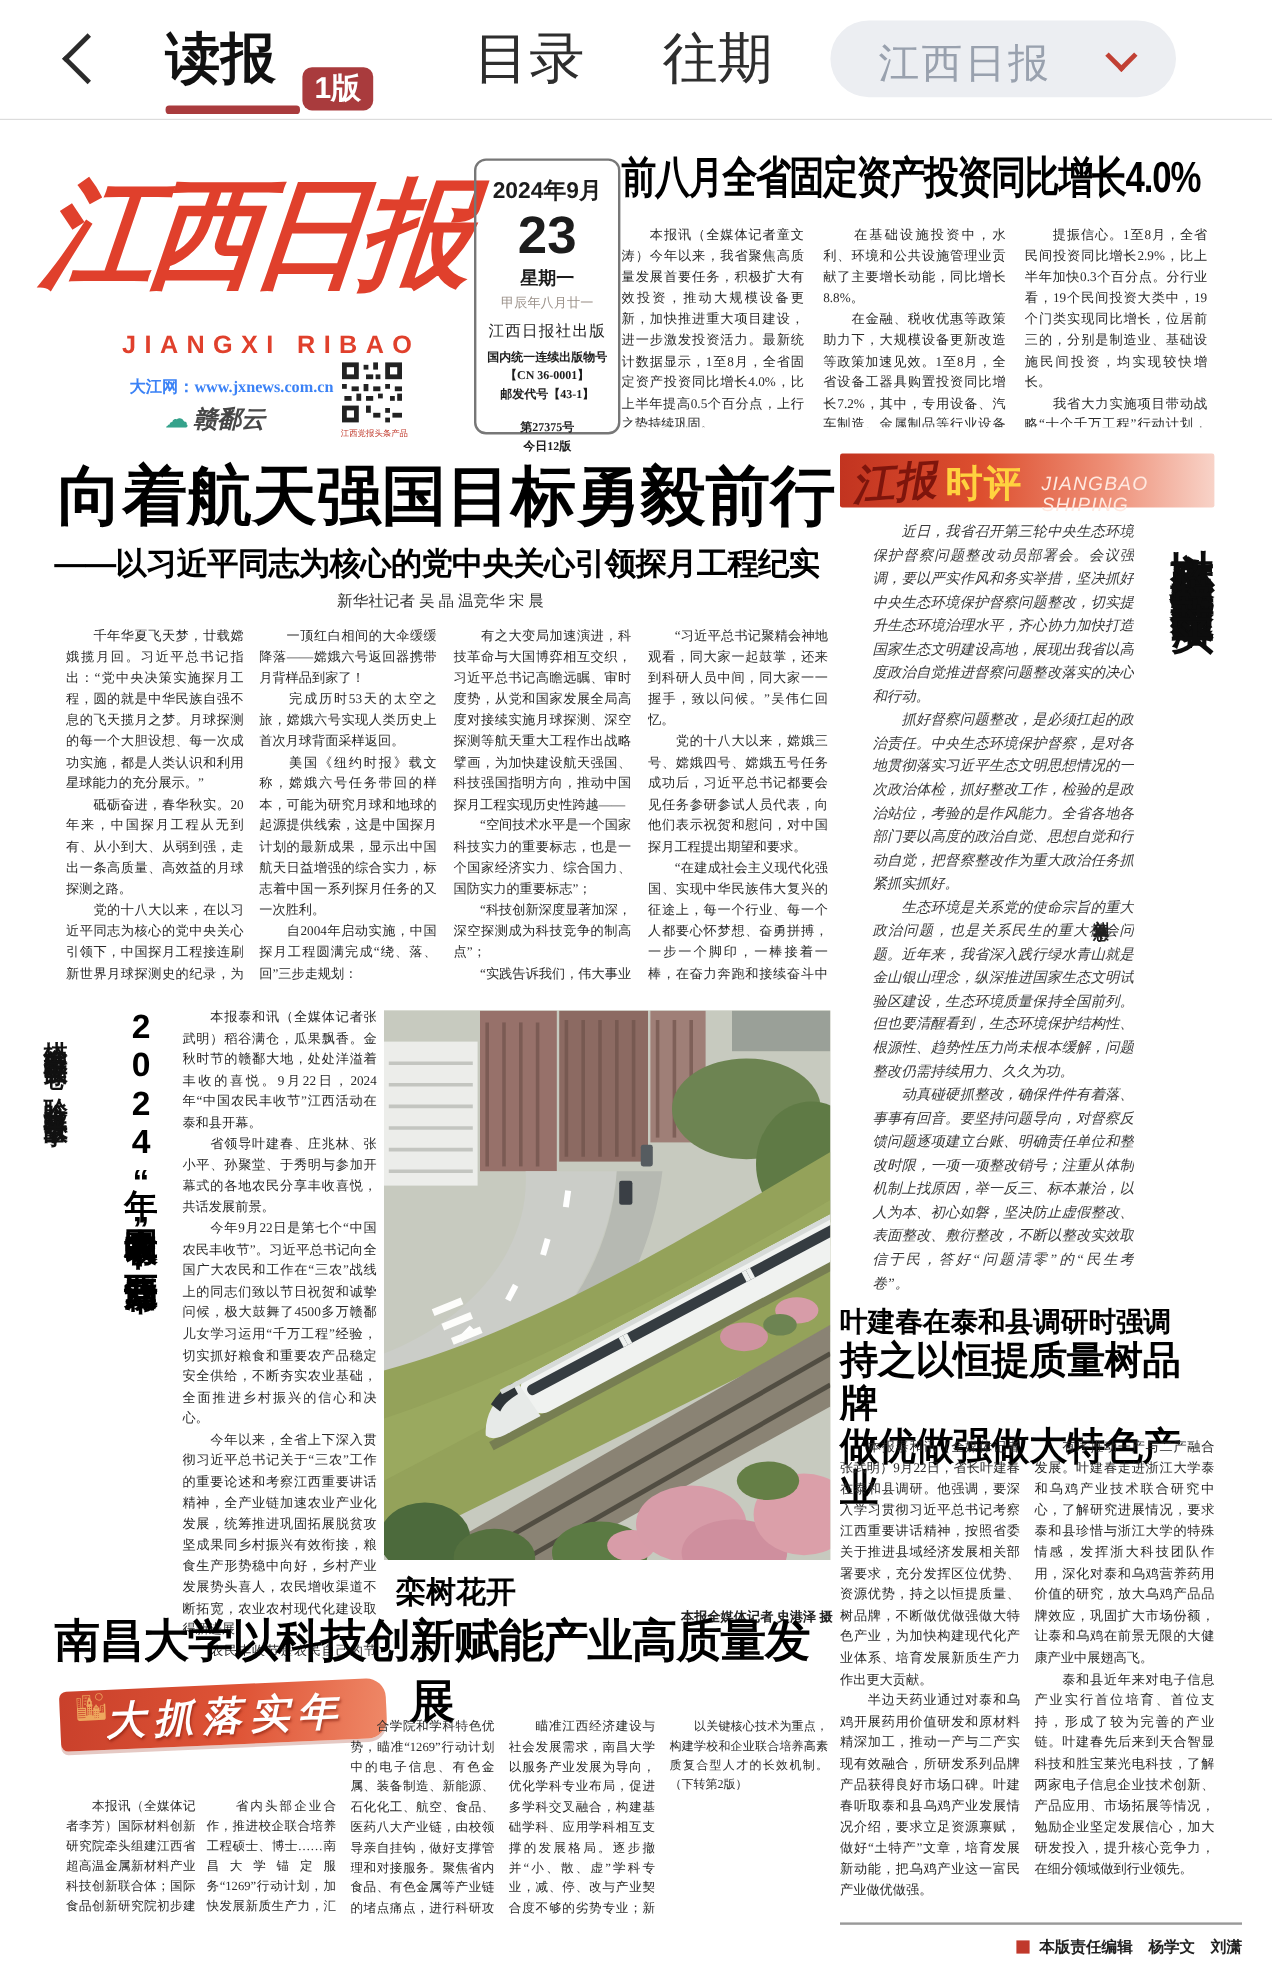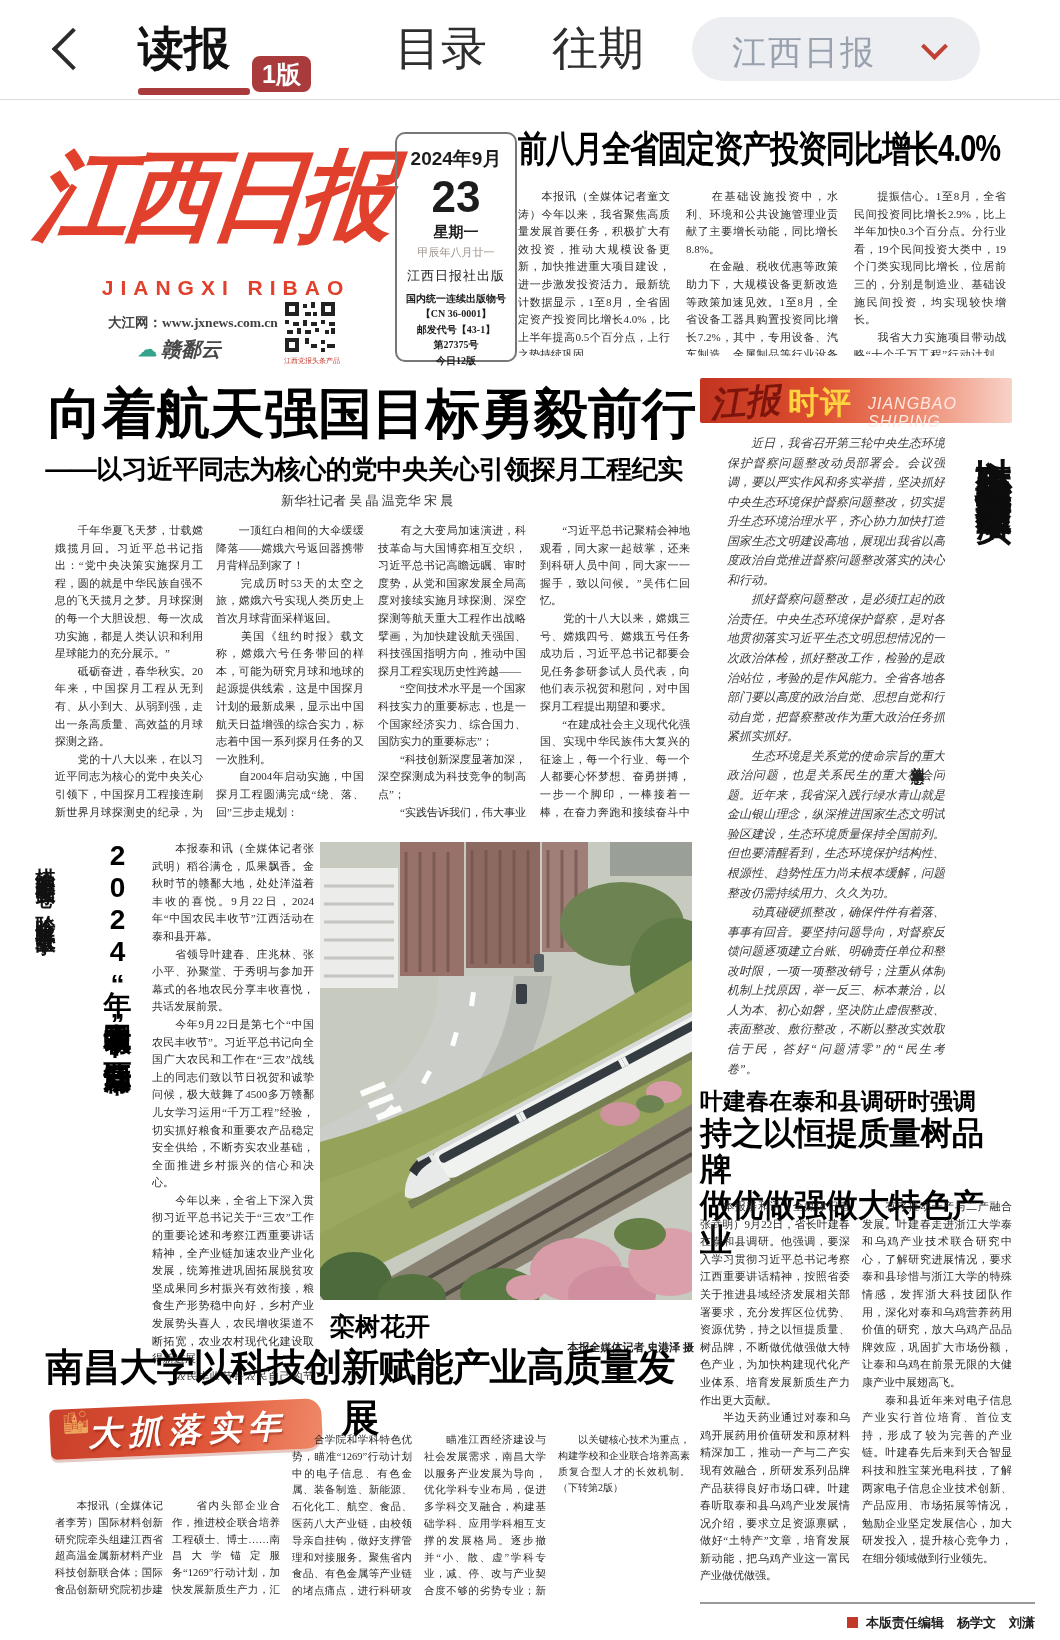--- a/index.html
+++ b/index.html
@@ -22,21 +22,21 @@
        font-size:11px;line-height:1.6;color:#2a2a2a;white-space:pre-line;}
   .kai{font-style:italic;color:#383838;}
   .headline{font-weight:800;color:#000;}
   .vtext{writing-mode:vertical-rl;text-orientation:upright;}
   
   .logo{left:44px;top:120px;width:352px;height:164px;font-family:"Liberation Serif",serif;
         font-style:italic;font-weight:700;font-size:94px;color:#e0402c;letter-spacing:-6px;
         transform:skewX(-6deg) scaleY(1.06);transform-origin:left top;line-height:1.55;}
   .logo-latin{left:58px;top:276px;width:336px;text-align:center;color:#e0402c;font-weight:700;
         font-size:21px;letter-spacing:7px;}
-  .site{left:108px;top:314px;font-size:13.5px;font-weight:600;color:#404040;font-family:"Liberation Serif",serif;}
+  .site{left:108px;top:314px;font-size:13.5px;font-weight:600;color:#3b82f6;font-family:"Liberation Serif",serif;}
   .cloudrow{left:138px;top:336px;font-size:20px;font-weight:700;color:#474747;font-style:italic;}
   .cloudrow .ci{color:#35a28b;font-style:normal;margin-right:4px;font-size:19px;}
   .qrbox{left:283px;top:300px;}
   .qrcap{left:272px;top:356px;width:80px;text-align:center;font-size:7px;color:#c0392b;}
   .datebox{left:395px;top:132px;width:118px;height:226px;border:2px solid #777;border-radius:10px;
            text-align:center;font-family:"Liberation Serif",serif;}
   .db-ym{margin-top:12px;font-size:19px;font-weight:700;font-family:"Liberation Sans",sans-serif;}
   .db-day{font-size:44px;font-weight:700;line-height:1.15;font-family:"Liberation Sans",sans-serif;}
   .db-wd{font-size:15px;font-weight:700;}
   .db-lunar{font-size:11px;color:#9a9088;margin-top:3px;}
@@ -146,21 +146,21 @@
 
   <div class="abs datebox">
     <div class="db-ym">2024年9月</div>
     <div class="db-day">23</div>
     <div class="db-wd">星期一</div>
     <div class="db-lunar">甲辰年八月廿一</div>
     <div class="db-pub">江西日报社出版</div>
     <div class="db-s" style="margin-top:6px;">国内统一连续出版物号</div>
     <div class="db-s" style="margin-top:0;">【CN 36-0001】</div>
     <div class="db-s" style="margin-top:0;">邮发代号【43-1】</div>
-    <div class="db-s" style="margin-top:0;">第27375号</div>
+    <div class="db-s" style="margin-top:12px;">第27375号</div>
     <div class="db-s" style="margin-top:0;">今日12版</div>
   </div>
 
   <div>
     <div class="abs invest-title headline">前八月全省固定资产投资同比增长4.0%</div>
     <div class="col" style="left:518px;top:188px;width:152px;height:168px;">　　本报讯（全媒体记者童文涛）今年以来，我省聚焦高质量发展首要任务，积极扩大有效投资，推动大规模设备更新，加快推进重大项目建设，进一步激发投资活力。最新统计数据显示，1至8月，全省固定资产投资同比增长4.0%，比上半年提高0.5个百分点，上行之势持续巩固。
 　　随着我省新型工业化加快推进，工业投资保持较快增长。1至8月，全省工业投资同比增长11.0%，高于全部投资7.0个百分点，拉动全部投资增长4.3个百分点。39个工业投资细分行业中，29个行业实现同比增长。</div>
     <div class="col" style="left:686px;top:188px;width:152px;height:168px;">　　在基础设施投资中，水利、环境和公共设施管理业贡献了主要增长动能，同比增长8.8%。
 　　在金融、税收优惠等政策助力下，大规模设备更新改造等政策加速见效。1至8月，全省设备工器具购置投资同比增长7.2%，其中，专用设备、汽车制造、金属制品等行业设备购置增势明显，均超10.0%。得益于大规模设备更新，计算机通信和其他电子设备制造业投资增长17.7%，通用设备投资同比增长13.9%。
 　　我省制定实施促进民营经济发展壮大“36条”，有力提振民营企业发展信心。</div>

